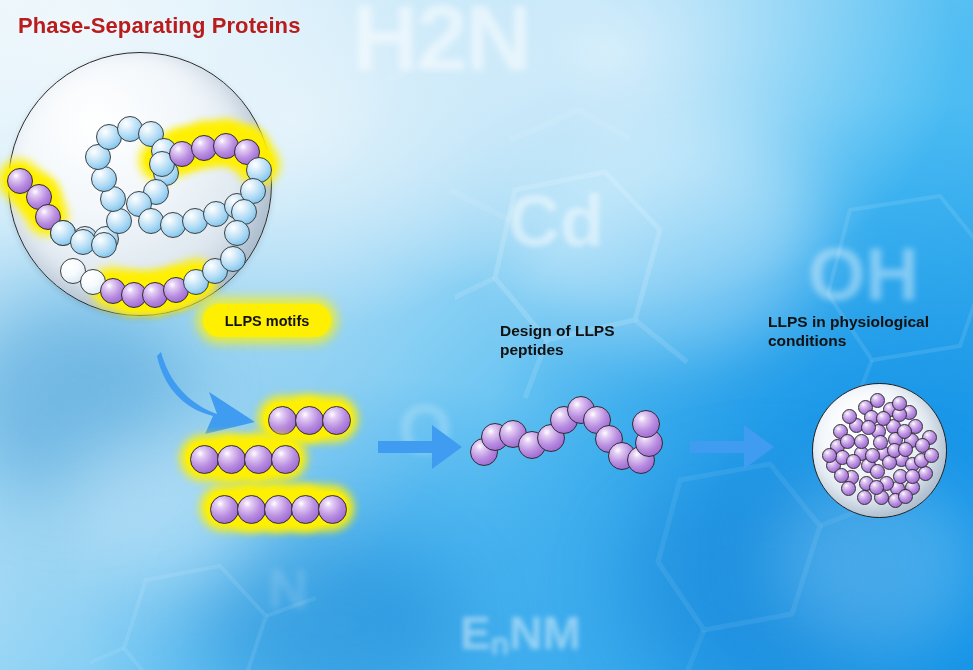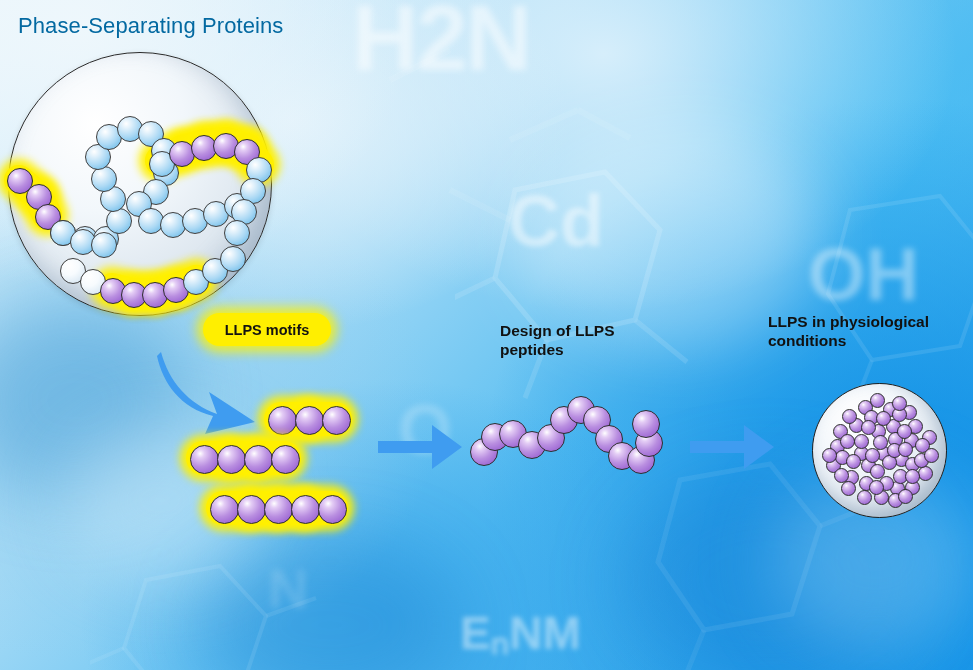--- a/index.html
+++ b/index.html
@@ -42,33 +42,33 @@
   .g-oh {left:808px;top:232px;font-size:74px;opacity:.40;filter:blur(3px);}
   .g-o  {left:398px;top:390px;font-size:70px;opacity:.22;filter:blur(3.4px);}
   .g-enm{left:460px;top:600px;font-size:46px;opacity:.44;filter:blur(2.6px);}
   .g-n  {left:268px;top:556px;font-size:56px;opacity:.16;filter:blur(3.6px);}
 
   .hexline{position:absolute;pointer-events:none;opacity:.26;}
 
   
   .title{
     position:absolute;left:18px;top:13px;
-    font-size:22px;font-weight:400;color:#0369a1;
+    font-size:22px;font-weight:700;color:#b91c1c;
     letter-spacing:.1px;
   }
   .cap{
     position:absolute;font-weight:700;color:#111;
     font-size:15.5px;line-height:1.22;
   }
   .cap-design{left:500px;top:322px;}
   .cap-phys{left:768px;top:313px;}
 
   
   .pill{
-    position:absolute;left:203px;top:313px;
+    position:absolute;left:203px;top:304px;
     width:128px;height:33px;border-radius:17px;
     background:#ffef00;
     box-shadow:0 0 11px 6px rgba(255,243,0,.80);
     display:flex;align-items:center;justify-content:center;
     font-size:14.5px;font-weight:700;color:#121212;
   }
 
   
   .big-circle{
     position:absolute;left:8px;top:52px;width:262px;height:262px;border-radius:50%;

